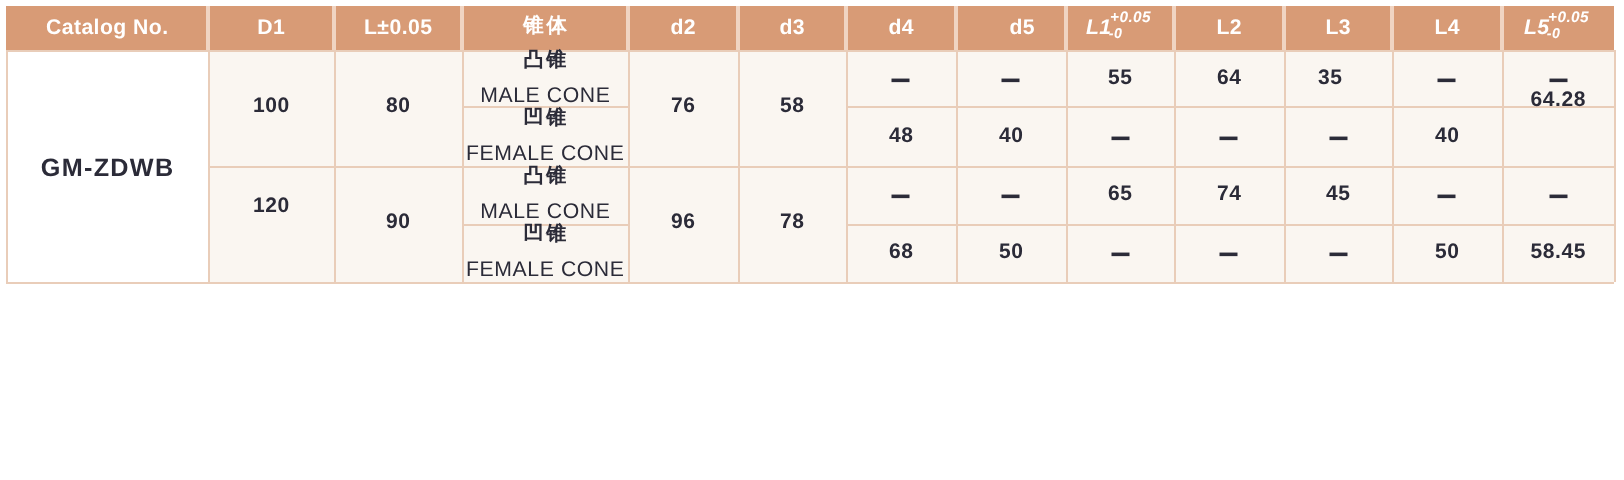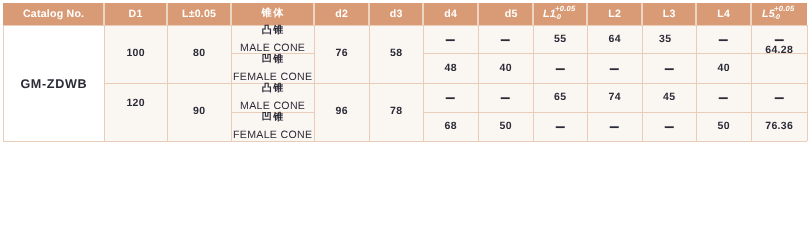--- a/index.html
+++ b/index.html
@@ -235,15 +235,15 @@
       <div class="cell " style="left:533px;top:112px;width:54px;height:29px">
         <span class="dash">—</span>
       </div>
       <div class="cell " style="left:587px;top:112px;width:55px;height:29px">
         <span class="dash">—</span>
       </div>
       <div class="cell " style="left:642px;top:112px;width:54px;height:29px">
         <span class="dash">—</span>
       </div>
       <div class="cell " style="left:696px;top:112px;width:55px;height:29px">50</div>
-      <div class="cell " style="left:751px;top:112px;width:56px;height:29px">76.36</div>
+      <div class="cell " style="left:751px;top:112px;width:56px;height:29px">58.45</div>
     </div>
 </div>
 
 </body></html>

